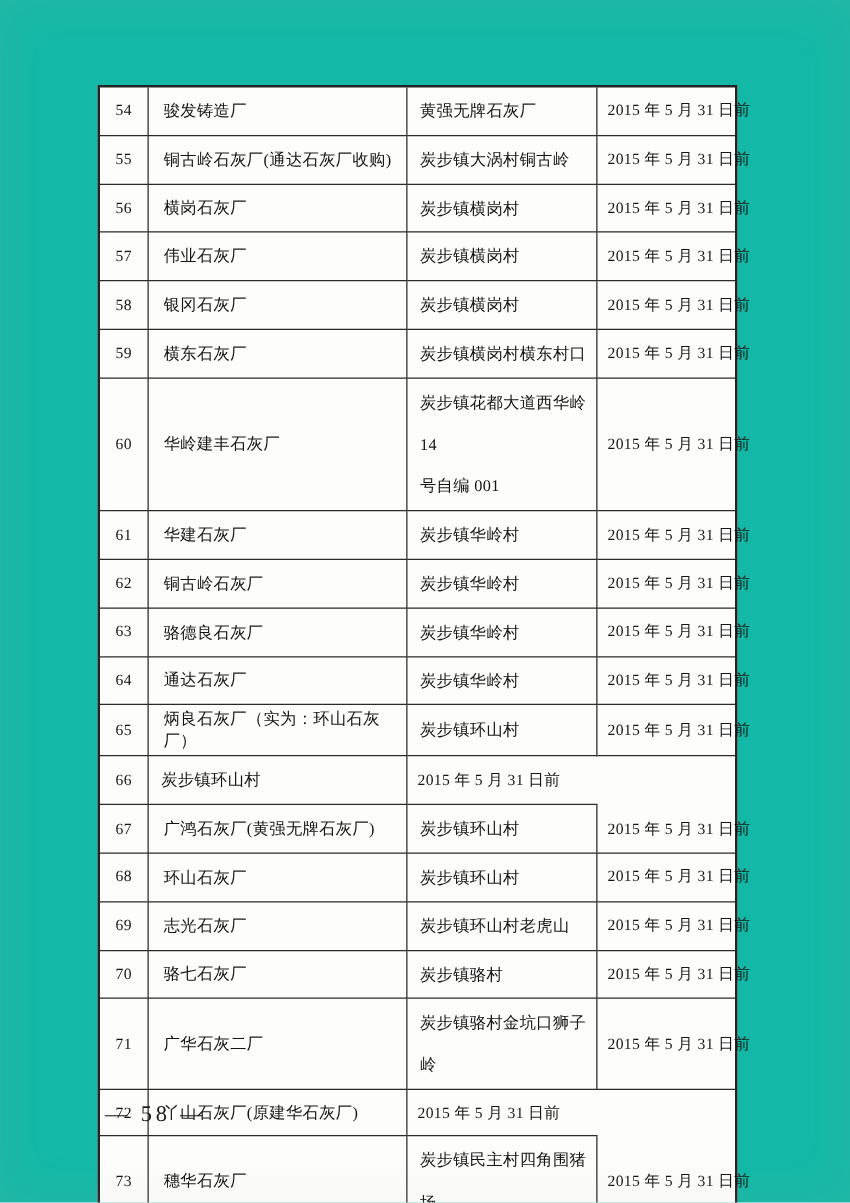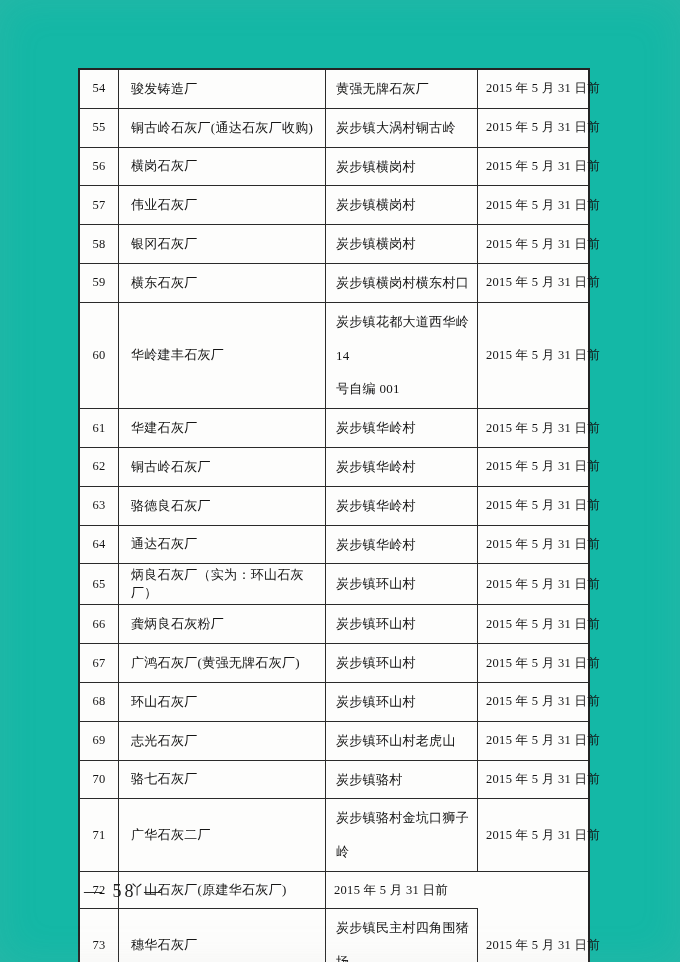--- a/index.html
+++ b/index.html
@@ -156,21 +156,20 @@
         <div class="cell cell-deadline">2015 年 5 月 31 日前</div>
       </div>
       <div class="row">
         <div class="cell cell-no">65</div>
         <div class="cell cell-name">炳良石灰厂（实为：环山石灰厂）</div>
         <div class="cell cell-location">炭步镇环山村</div>
         <div class="cell cell-deadline">2015 年 5 月 31 日前</div>
       </div>
       <div class="row">
         <div class="cell cell-no">66</div>
-        <div class="cell cell-name">龚炳良石灰粉厂</div>
         <div class="cell cell-location">炭步镇环山村</div>
         <div class="cell cell-deadline">2015 年 5 月 31 日前</div>
       </div>
       <div class="row">
         <div class="cell cell-no">67</div>
         <div class="cell cell-name">广鸿石灰厂(黄强无牌石灰厂)</div>
         <div class="cell cell-location">炭步镇环山村</div>
         <div class="cell cell-deadline">2015 年 5 月 31 日前</div>
       </div>
       <div class="row">

